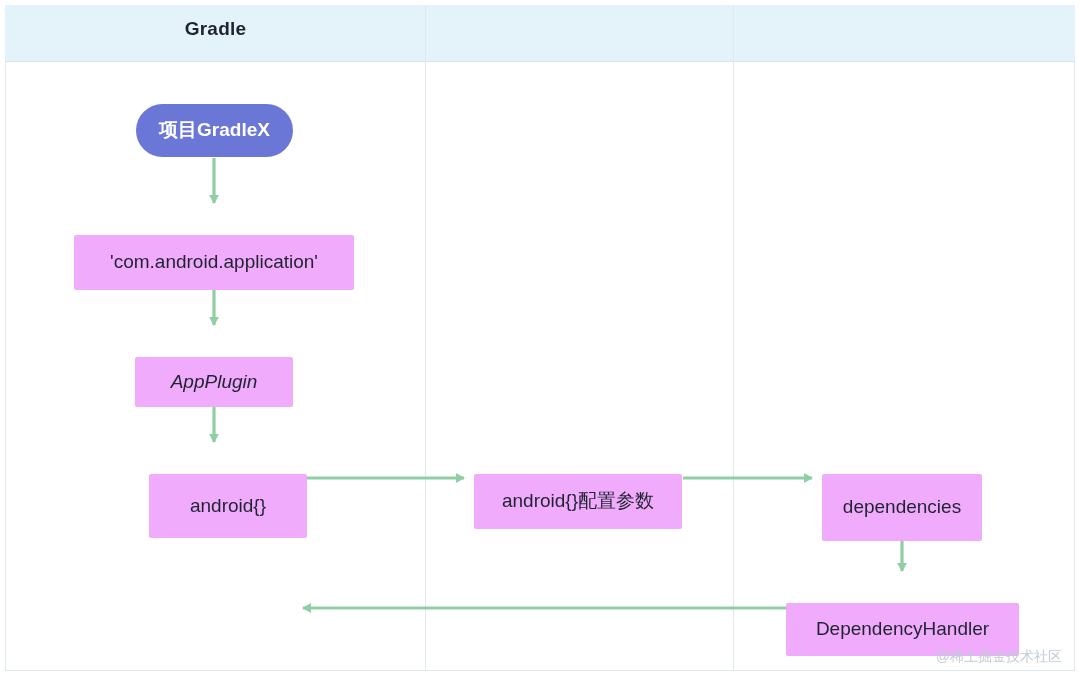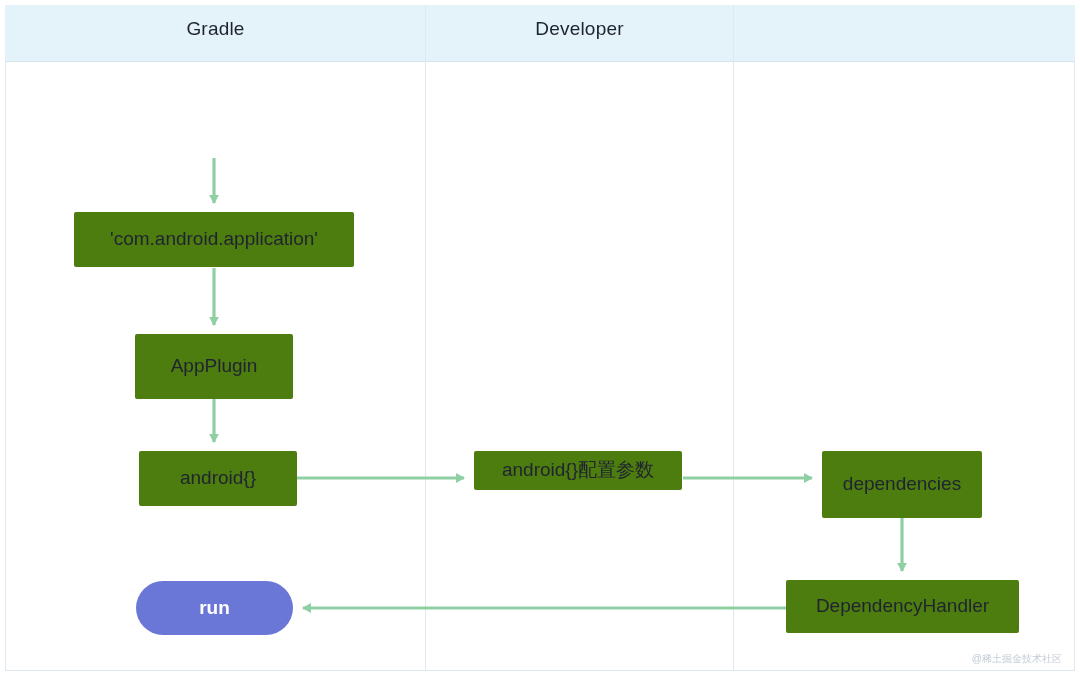--- a/index.html
+++ b/index.html
@@ -41,21 +41,21 @@
   }
 
   .lane-header {
     position: absolute;
     top: 0;
     height: 57px;
     display: flex;
     align-items: center;
     justify-content: center;
     font-size: 19px;
-    font-weight: normal;
+    font-weight: bold;
     color: #1d2330;
     letter-spacing: .2px;
   }
 
   .lane-divider {
     position: absolute;
     top: 5px;
     width: 1px;
     height: 666px;
     background: #dfe8ec;
@@ -66,24 +66,25 @@
     position: absolute;
     box-sizing: border-box;
     display: flex;
     align-items: center;
     justify-content: center;
     text-align: center;
     line-height: 1.2;
   }
 
   .node.rect {
-    background: #4d7c0f;
+    background: #f0abfc;
     color: #1f2430;
     font-size: 19px;
     border-radius: 2px;
+    margin-top: 23px;
   }
 
   .node.pill {
     background: #6b77d6;
     color: #ffffff;
     font-size: 19px;
     font-weight: bold;
     border-radius: 999px;
   }
 
@@ -95,38 +96,37 @@
     width: 1080px;
     height: 680px;
     pointer-events: none;
   }
 
   
   .watermark {
     position: absolute;
     right: 18px;
     bottom: 14px;
-    font-size: 10px;
+    font-size: 14px;
     color: #c2cbd4;
     white-space: nowrap;
   }
 </style>
 </head>
 <body>
 
 <div id="stage">
 
   <div class="lane-frame"></div>
   <div class="lane-header-row"></div>
 
   <div class="lane-divider" style="left:425px;"></div>
   <div class="lane-divider" style="left:733px;"></div>
 
   <div class="lane-header" style="left:6px;  width:419px;">Gradle</div>
-  <div class="lane-header" style="left:426px;width:307px;">Developer</div>
 
   <svg id="wires" viewBox="0 0 1080 680" xmlns="http://www.w3.org/2000/svg">
     <defs>
       <marker id="ah-down" markerWidth="11" markerHeight="11" refX="5.5" refY="9.2" orient="0" markerUnits="userSpaceOnUse">
         <path d="M0.6,1.2 L10.4,1.2 L5.5,10.2 Z" fill="#90cfa4"></path>
       </marker>
       <marker id="ah-right" markerWidth="11" markerHeight="11" refX="9.2" refY="5.5" orient="0" markerUnits="userSpaceOnUse">
         <path d="M1.2,0.6 L1.2,10.4 L10.2,5.5 Z" fill="#90cfa4"></path>
       </marker>
       <marker id="ah-left" markerWidth="11" markerHeight="11" refX="1.8" refY="5.5" orient="0" markerUnits="userSpaceOnUse">
@@ -138,30 +138,30 @@
       <line x1="214" y1="158" x2="214" y2="203" marker-end="url(#ah-down)"></line>
       <line x1="214" y1="268" x2="214" y2="325" marker-end="url(#ah-down)"></line>
       <line x1="214" y1="390" x2="214" y2="442" marker-end="url(#ah-down)"></line>
       <line x1="294" y1="478" x2="464" y2="478" marker-end="url(#ah-right)"></line>
       <line x1="683" y1="478" x2="812" y2="478" marker-end="url(#ah-right)"></line>
       <line x1="902" y1="507" x2="902" y2="571" marker-end="url(#ah-down)"></line>
       <line x1="786" y1="608" x2="303" y2="608" marker-end="url(#ah-left)"></line>
     </g>
   </svg>
 
+  <div class="node pill" style="left:136px;top:104px;width:157px;height:53px;">项目GradleX</div>
 
   <div class="node rect" style="left:74px;top:212px;width:280px;height:55px;">'com.android.application'</div>
 
-  <div class="node rect" style="left:135px;top:334px;width:158px;height:65px;">AppPlugin</div>
+  <div class="node rect" style="left:135px;top:334px;width:158px;height:50px;font-style:italic;">AppPlugin</div>
 
-  <div class="node rect" style="left:139px;top:451px;width:158px;height:55px;">android{}</div>
+  <div class="node rect" style="left:149px;top:451px;width:158px;height:64px;">android{}</div>
 
-  <div class="node pill" style="left:136px;top:581px;width:157px;height:54px;">run</div>
 
-  <div class="node rect" style="left:474px;top:451px;width:208px;height:39px;">android{}配置参数</div>
+  <div class="node rect" style="left:474px;top:451px;width:208px;height:55px;">android{}配置参数</div>
 
   <div class="node rect" style="left:822px;top:451px;width:160px;height:67px;">dependencies</div>
 
   <div class="node rect" style="left:786px;top:580px;width:233px;height:53px;text-align:right;">DependencyHandler</div>
 
   <div class="watermark">@稀土掘金技术社区</div>
 
 </div>
 
 </body></html>

